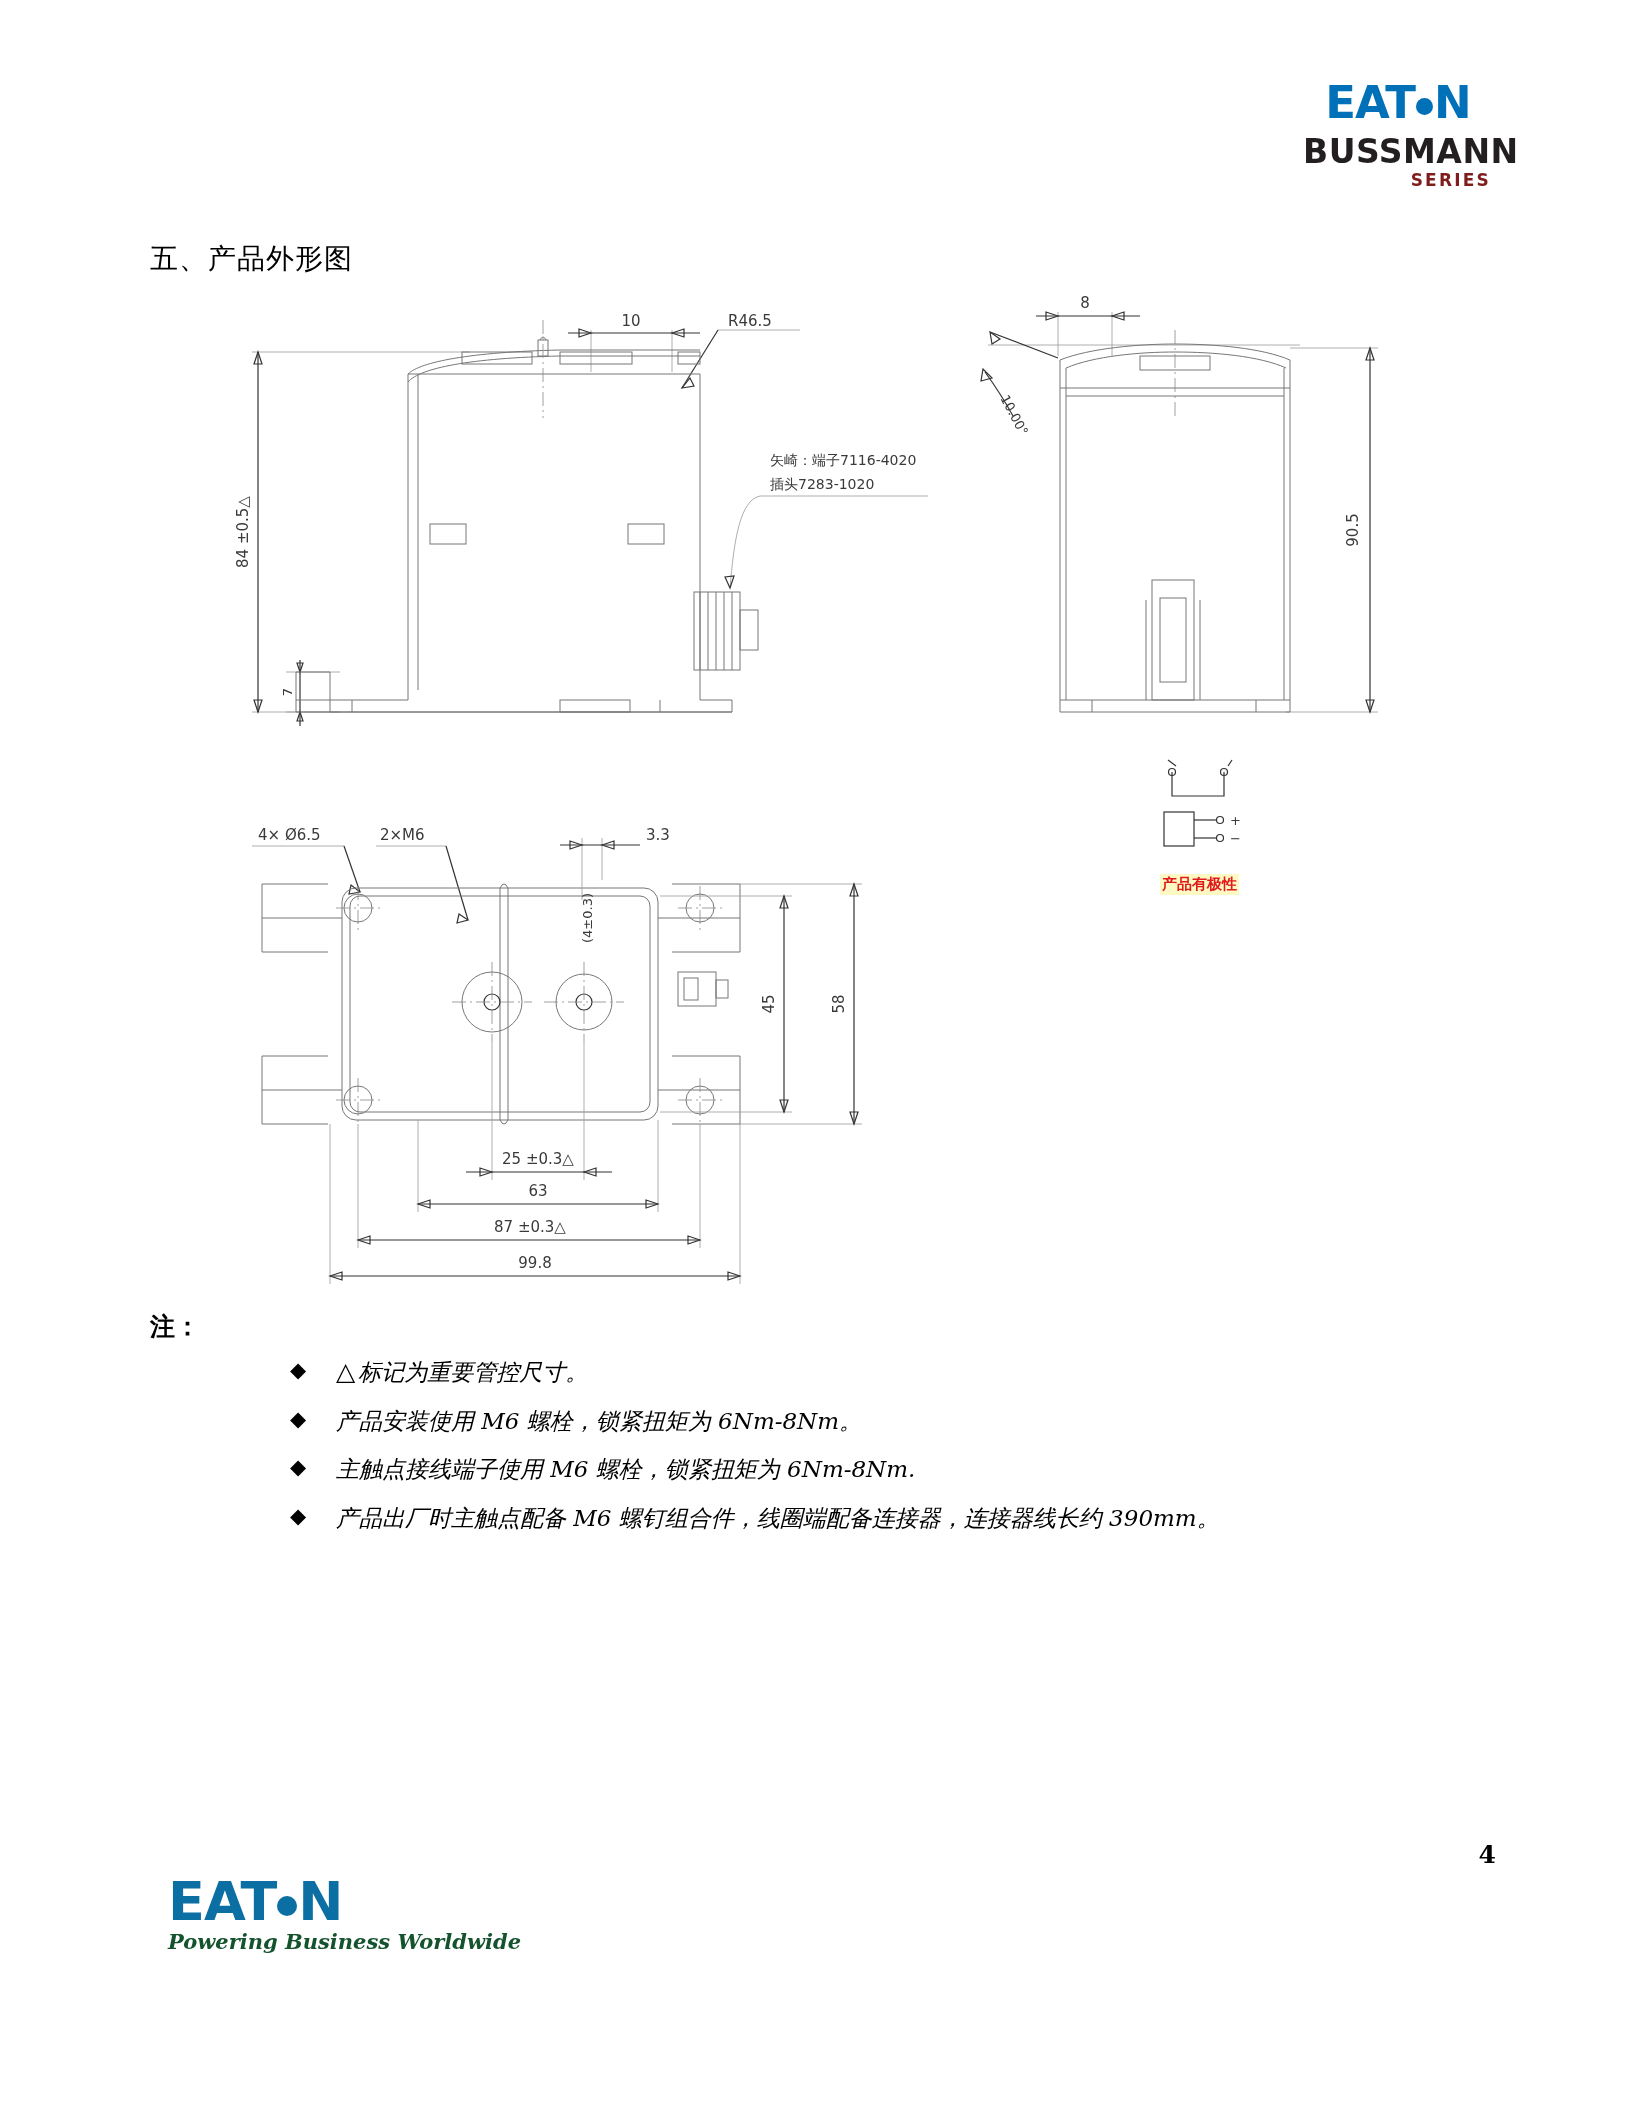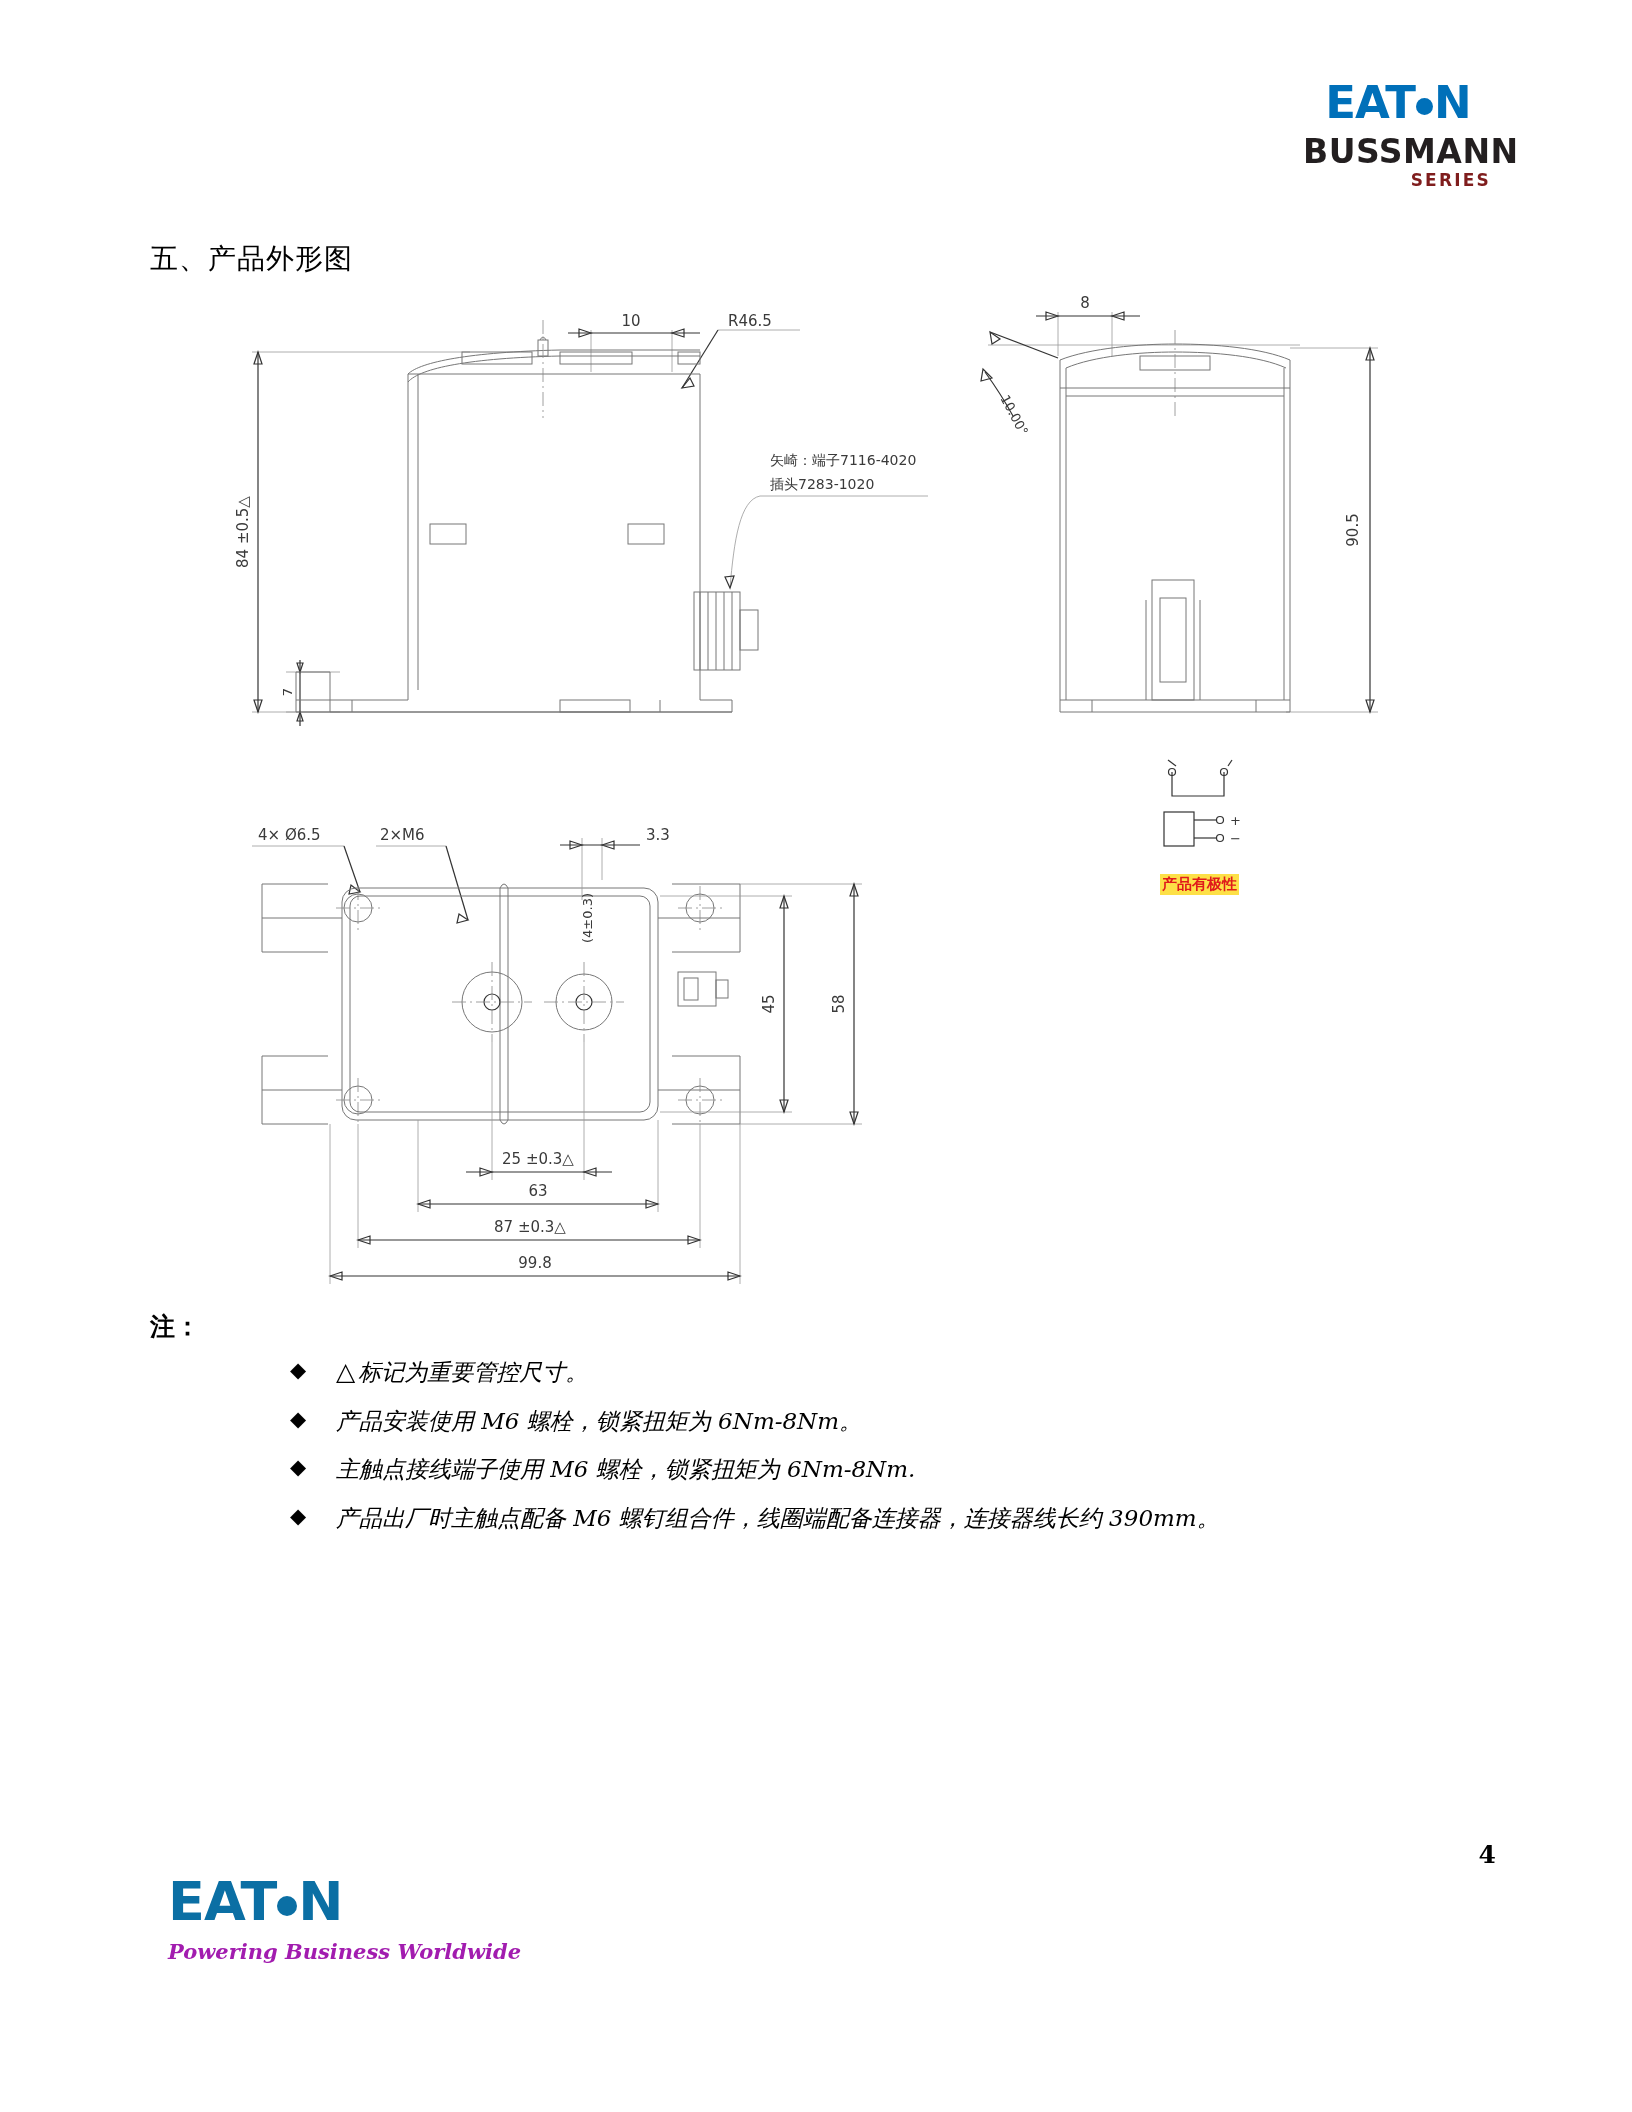--- a/index.html
+++ b/index.html
@@ -161,32 +161,31 @@
     border-radius: 50%;
     background: #0b6fa4;
     vertical-align: 4px;
     margin: 0 1px;
   }
   .ftr-tag {
     font-family: "DejaVu Serif", serif;
     font-style: italic;
     font-weight: 700;
     font-size: 21px;
-    color: #a21caf;
-    margin-top: 10px;
+    color: #14532d;
     text-align: right;
     white-space: nowrap;
   }
 
   
   .polarity-badge {
     position: absolute;
     left: 1160px;
     top: 874px;
-    background: #fde047;
+    background: #fef9c3;
     color: #e01b1b;
     font-family: "DejaVu Sans", sans-serif;
     font-size: 15px;
     font-weight: 700;
     padding: 1px 2px;
     letter-spacing: 0;
     white-space: nowrap;
   }
 
   

